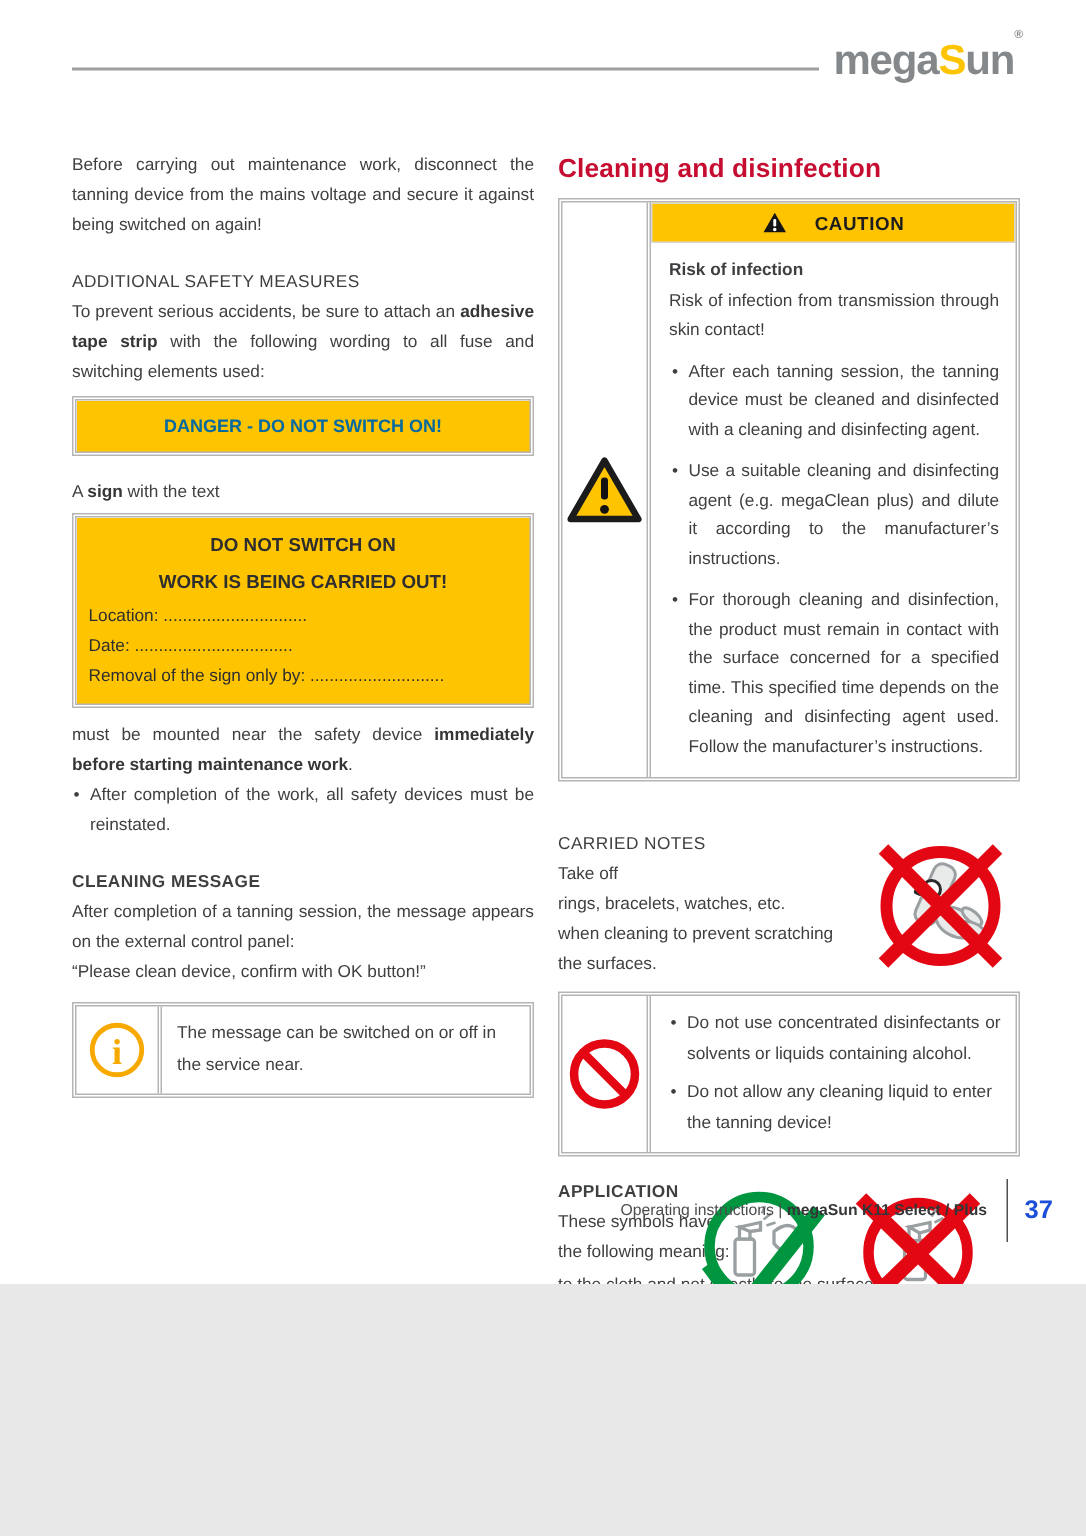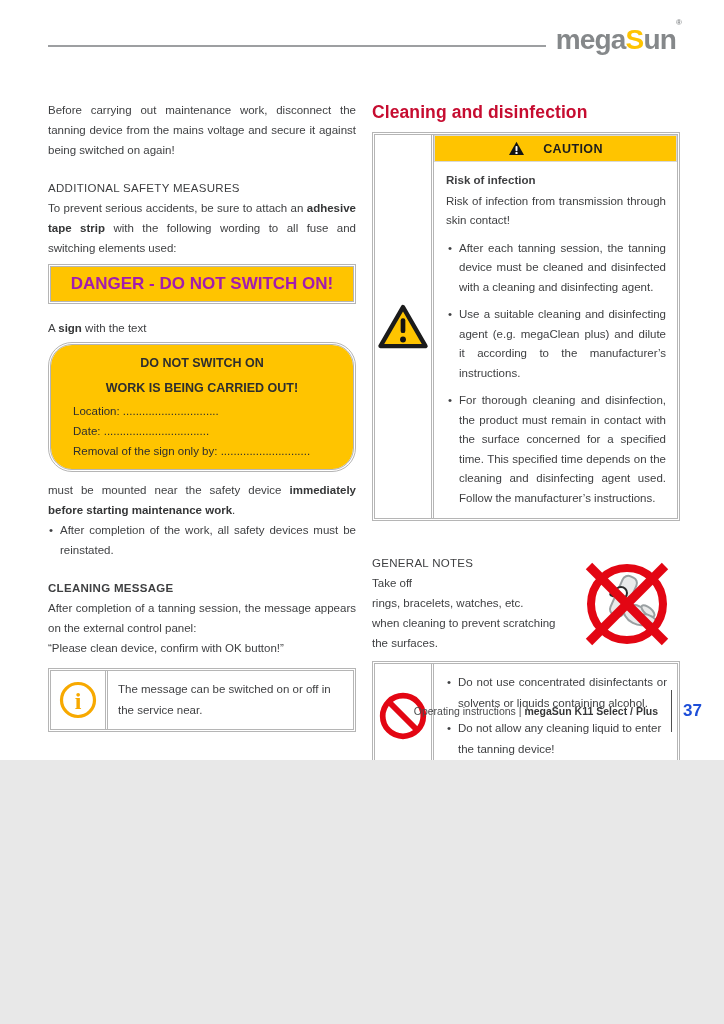--- a/index.html
+++ b/index.html
@@ -1,18 +1,18 @@
 <!DOCTYPE html>
 <html><head>
 <meta charset="utf-8">
 <style>
   * { margin:0; padding:0; box-sizing:border-box; }
   html,body { background:#e8e8e8; }
   .page {
-    position:relative; width:724px; height:760px; margin:0 auto;
+    position:relative; width:724px; height:856px; margin:0 auto;
     background:#ffffff; overflow:hidden;
     font-family:"Liberation Sans", sans-serif;
     color:#3e3f41; font-size:11.5px; line-height:20px;
   }
   
   .header-rule { position:absolute; left:48px; top:45px; width:498px; height:1.5px; background:#9d9fa1; }
   .logo { position:absolute; top:13px; right:42px; font-size:28px; font-weight:bold; letter-spacing:-0.8px; color:#85888a; }
   .logo .s { color:#ffc400; }
   .logo .reg { font-size:8px; vertical-align:24px; letter-spacing:0; }
   
@@ -21,22 +21,22 @@
   .jtext { text-align:justify; }
   .gap8  { margin-top:8px; }
   .gap14 { margin-top:14px; }
   .gap18 { margin-top:18px; }
   .caps  { letter-spacing:.3px; }
   b { color:#353637; }
   
   .ybox {
     border:3px double #b5b5b5; background:#ffc400; background-clip:padding-box;
   }
-  .danger-box { margin-top:6px; padding:7px 6px; text-align:center; font-weight:bold; font-size:17px; color:#a21caf; }
-  .sign-box { margin-top:4px; padding:6px 22px 8px; color:#2e2e2e;border-radius:24px; }
+  .danger-box { margin-top:6px; padding:7px 6px; text-align:center; font-weight:bold; font-size:12px; color:#0369a1; }
+  .sign-box { margin-top:4px; padding:6px 8px 8px; color:#2e2e2e; }
   .sign-box .c { text-align:center; font-weight:bold; font-size:12.5px; line-height:25px; }
   .sign-box .r { line-height:20px; }
   .bullet-row { position:relative; padding-left:12px; }
   .bullet-row .mark { position:absolute; left:1px; top:0; }
   
   .info-box { margin-top:10px; display:flex; border:3px double #b5b5b5; min-height:58px; }
   .info-box .icon-cell { flex:0 0 54px; display:flex; align-items:center; justify-content:center; }
   .info-box .text-cell { flex:1; border-left:3px double #b5b5b5; padding:8px 10px; line-height:21px; }
   
   .rc-title { font-size:17.5px; font-weight:bold; color:#c60c30; margin-top:2px; letter-spacing:.1px; }
@@ -159,21 +159,21 @@
           <div class="c-bullet jtext">
             <span class="mark">•</span>
             <span>For thorough cleaning and disinfection, the product must remain in contact with the surface concerned for a specified time. This specified time depends on the cleaning and disinfecting agent used. Follow the manufacturer’s instructions.</span>
           </div>
         </div>
       </div>
     </div>
 
     <div class="general">
       <div class="lines">
-        <div class="caps">GENERAL NOTES</div>
+        <div class="caps">CARRIED NOTES</div>
         <div>Take off</div>
         <div>rings, bracelets, watches, etc.</div>
         <div>when cleaning to prevent scratching</div>
         <div>the surfaces.</div>
       </div>
       <svg class="no-jewelry" width="94" height="94" viewBox="0 0 94 94">
         <g stroke="#9aa0a2" stroke-width="2" fill="#e9eaea">
           <rect x="36" y="18" width="15" height="42" rx="6" transform="rotate(24 43 39)"></rect>
           <ellipse cx="57" cy="58" rx="14" ry="9" transform="rotate(28 57 58)"></ellipse>
           <ellipse cx="68" cy="54" rx="8" ry="3.5" transform="rotate(40 68 54)"></ellipse>

